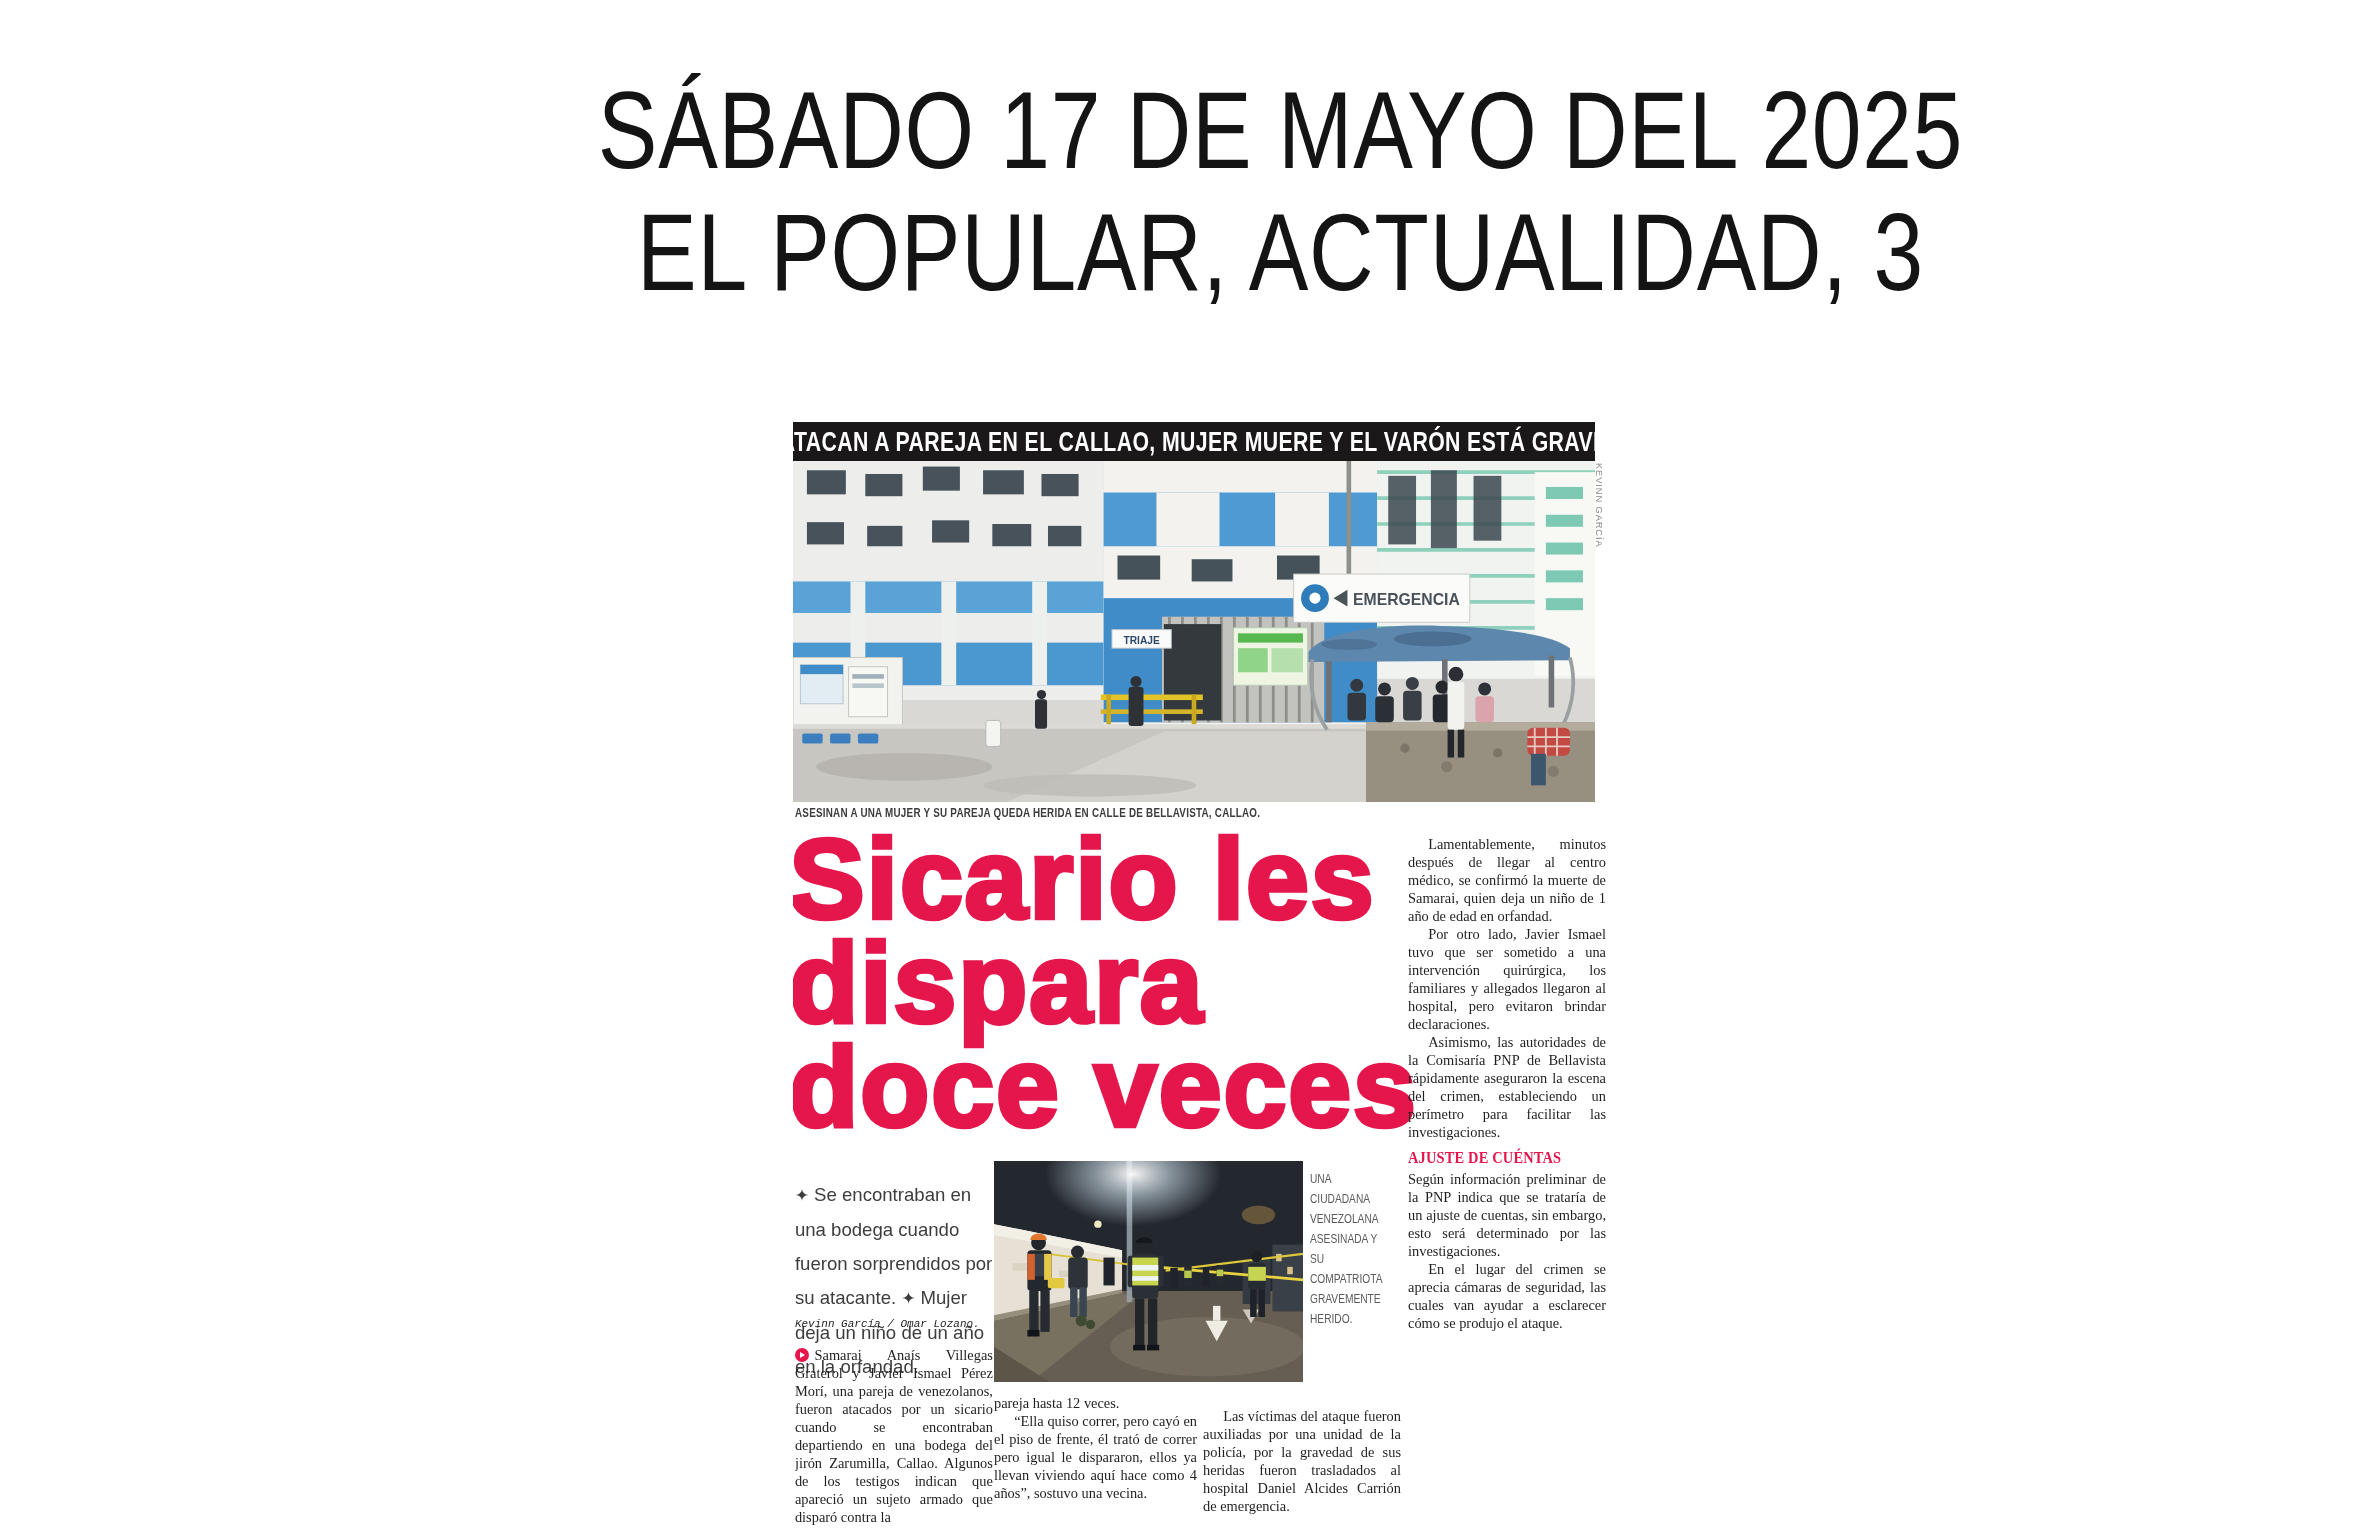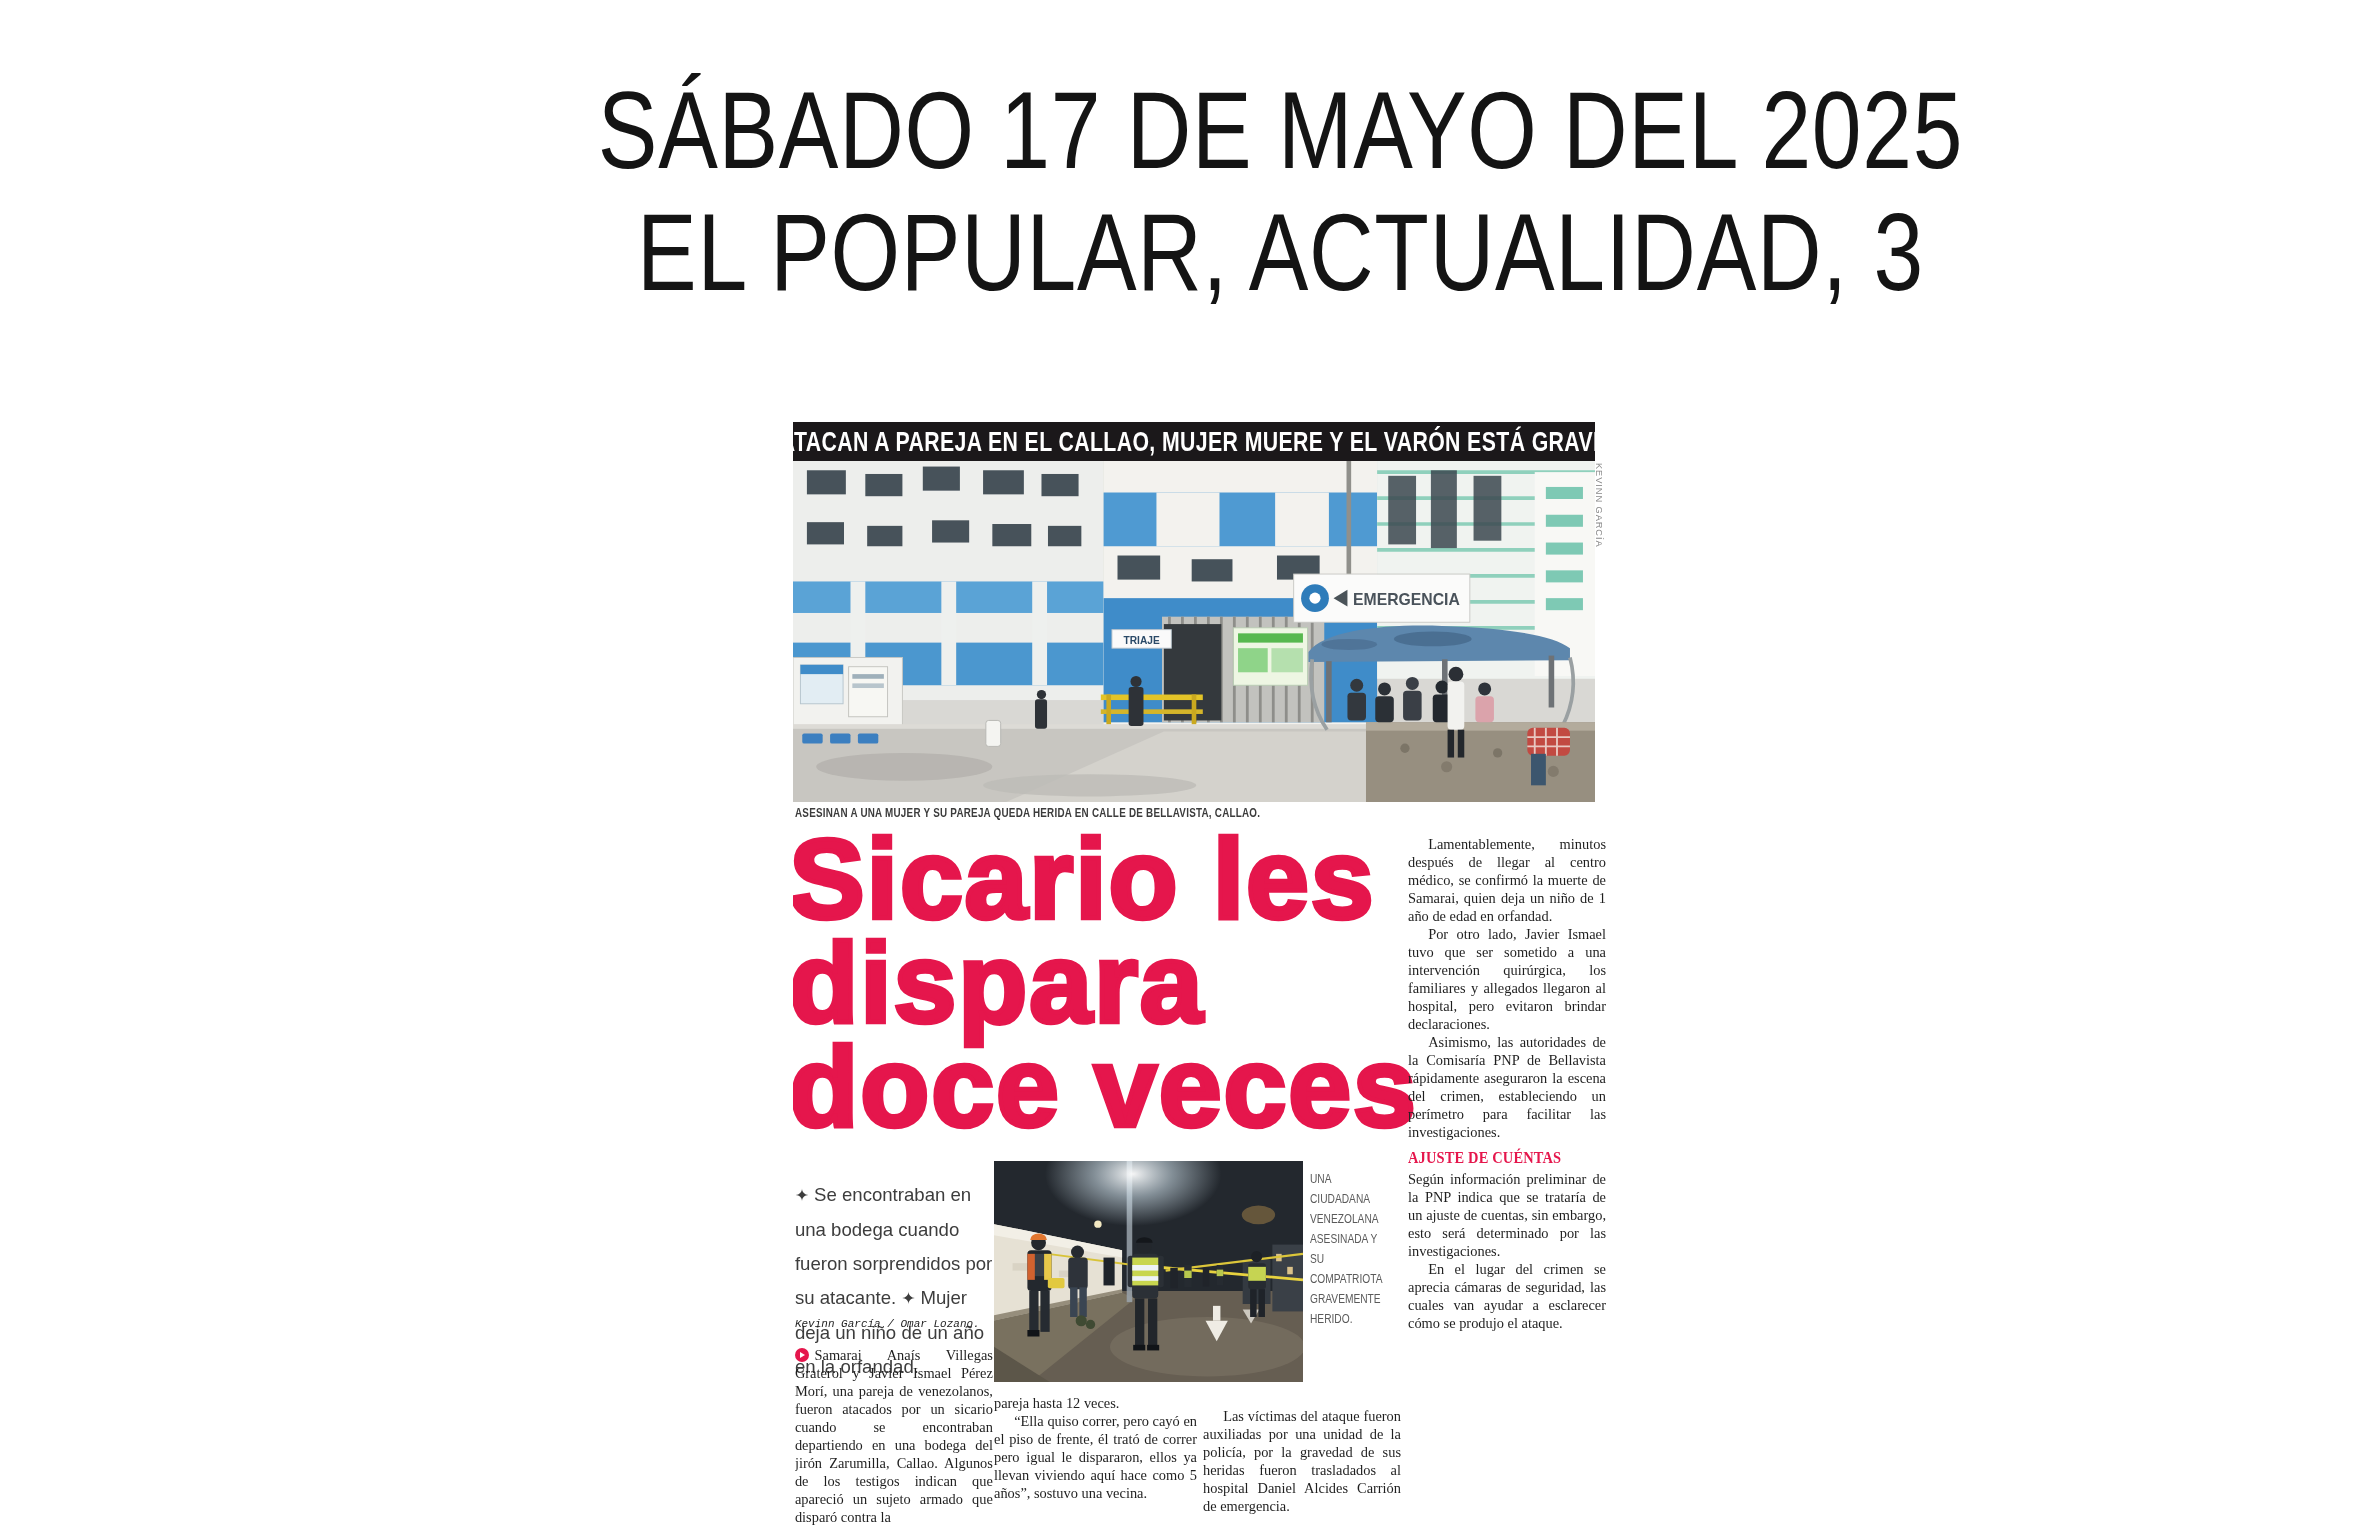--- a/index.html
+++ b/index.html
@@ -431,21 +431,21 @@
       <rect x="118" y="104" width="12" height="30" fill="#1f242a"></rect>
       <circle cx="94" cy="172" r="6" fill="#3f4a33"></circle>
       <circle cx="104" cy="176" r="5" fill="#3f4a33"></circle>
     </svg>
   </div>
 
   <div class="abs caption-night">UNA CIUDADANA VENEZOLANA ASESINADA Y SU COMPATRIOTA GRAVEMENTE HERIDO.</div>
 
   <div class="abs bodycol" id="col2">
     <p class="noindent">pareja hasta 12 veces.</p>
-    <p>“Ella quiso correr, pero cayó en el piso de frente, él trató de correr pero igual le dispararon, ellos ya llevan viviendo aquí hace como 5 años”, sostuvo una vecina.</p>
+    <p>“Ella quiso correr, pero cayó en el piso de frente, él trató de correr pero igual le dispararon, ellos ya llevan viviendo aquí hace como 4 años”, sostuvo una vecina.</p>
   </div>
 
   <div class="abs bodycol" id="col3">
     <p>Las víctimas del ataque fueron auxiliadas por una unidad de la policía, por la gravedad de sus heridas fueron trasladados al hospital Daniel Alcides Carrión de emergencia.</p>
   </div>
 
   <div class="abs bodycol" id="col4">
     <p>Lamentablemente, minutos después de llegar al centro médico, se confirmó la muerte de Samarai, quien deja un niño de 1 año de edad en orfandad.</p>
     <p>Por otro lado, Javier Ismael tuvo que ser sometido a una intervención quirúrgica, los familiares y allegados llegaron al hospital, pero evitaron brindar declaraciones.</p>
     <p>Asimismo, las autoridades de la Comisaría PNP de Bellavista rápidamente aseguraron la escena del crimen, estableciendo un perímetro para facilitar las investigaciones.</p>

